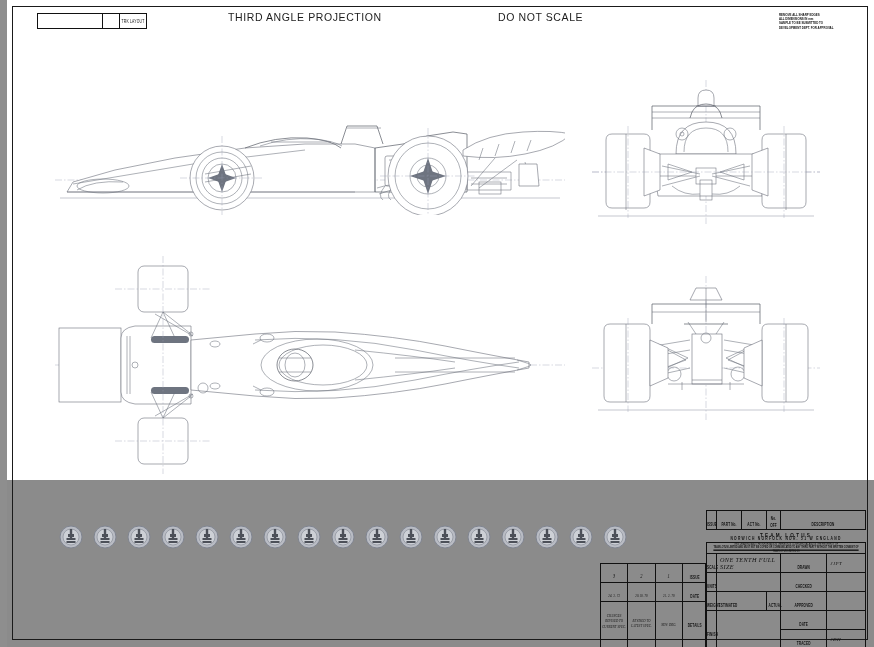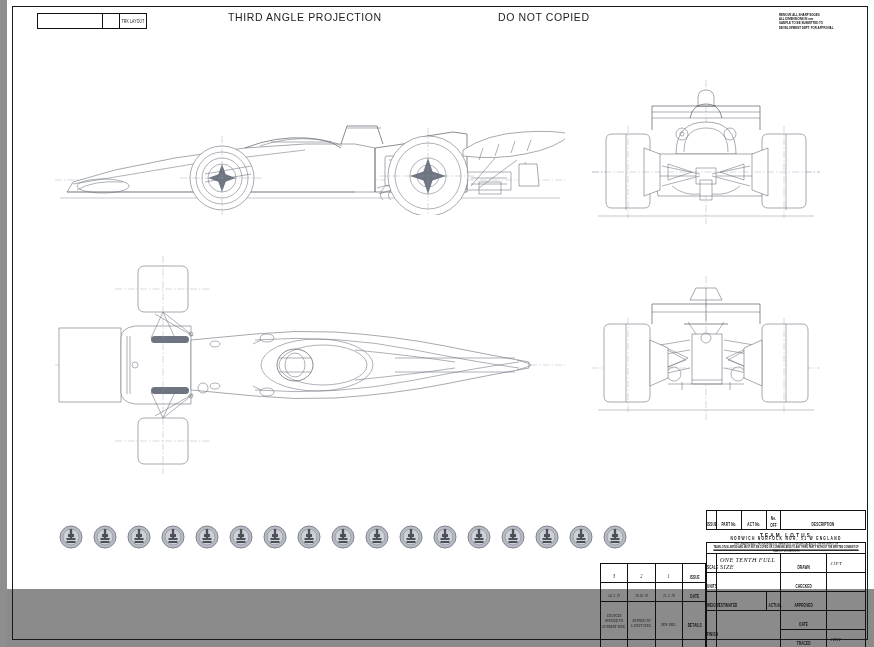--- a/index.html
+++ b/index.html
@@ -1,19 +1,19 @@
 <!DOCTYPE html>
 <html><head>
 <meta charset="utf-8">
 <title>Lotus Type 72 General Arrangement Drawing</title>
 <style>
   html,body{margin:0;padding:0;background:#8b8b8b;}
   body{width:874px;height:647px;overflow:hidden;
        font-family:"Liberation Sans", sans-serif;}
-  #sheet{position:absolute;left:0;top:0;width:874px;height:589px;background:#ffffff;}
+  #sheet{position:absolute;left:0;top:0;width:874px;height:480px;background:#ffffff;}
   #gutter{position:absolute;left:0;top:0;width:7px;height:647px;background:#8e8e8e;}
   #border{position:absolute;left:12px;top:6px;width:856px;height:634px;
           border:1px solid #1a1a1a;box-sizing:border-box;}
   .hdr{position:absolute;font-size:10.5px;letter-spacing:.6px;color:#1c1c1c;white-space:nowrap;}
   #hdr-tap{left:228px;top:11px;}
   #hdr-dns{left:498px;top:11px;}
   
   #tl{position:absolute;left:37px;top:13px;width:110px;height:16px;border:1px solid #111;box-sizing:border-box;display:flex;}
   #tl .c1{flex:0 0 64px;border-right:1px solid #111;}
   #tl .c2{flex:0 0 16px;border-right:1px solid #111;}
@@ -51,21 +51,21 @@
   #stamps{position:absolute;left:57px;top:515px;width:600px;height:44px;}
 </style>
 </head>
 <body>
 
 <div id="sheet">
   <div id="gutter"></div>
   <div id="border"></div>
 
   <div class="hdr" id="hdr-tap">THIRD ANGLE PROJECTION</div>
-  <div class="hdr" id="hdr-dns">DO NOT COPIED</div>
+  <div class="hdr" id="hdr-dns">DO NOT SCALE</div>
 
   <div id="tl">
     <div class="c1"></div>
     <div class="c2"></div>
     <div class="c3">
         <span>TRK LAYOUT</span>
       </div>
   </div>
 
   <div id="notes">

